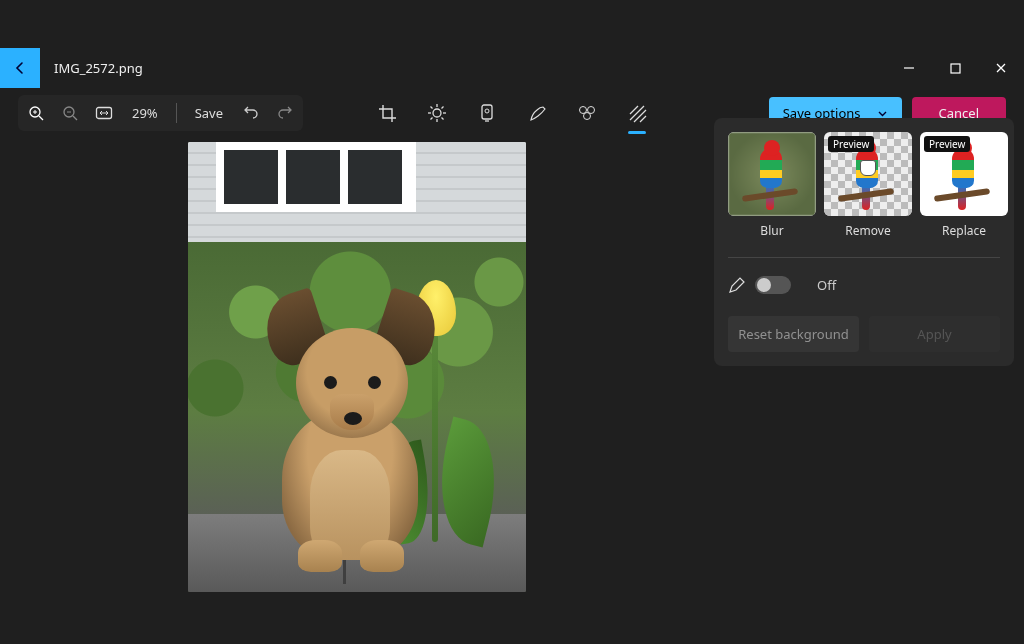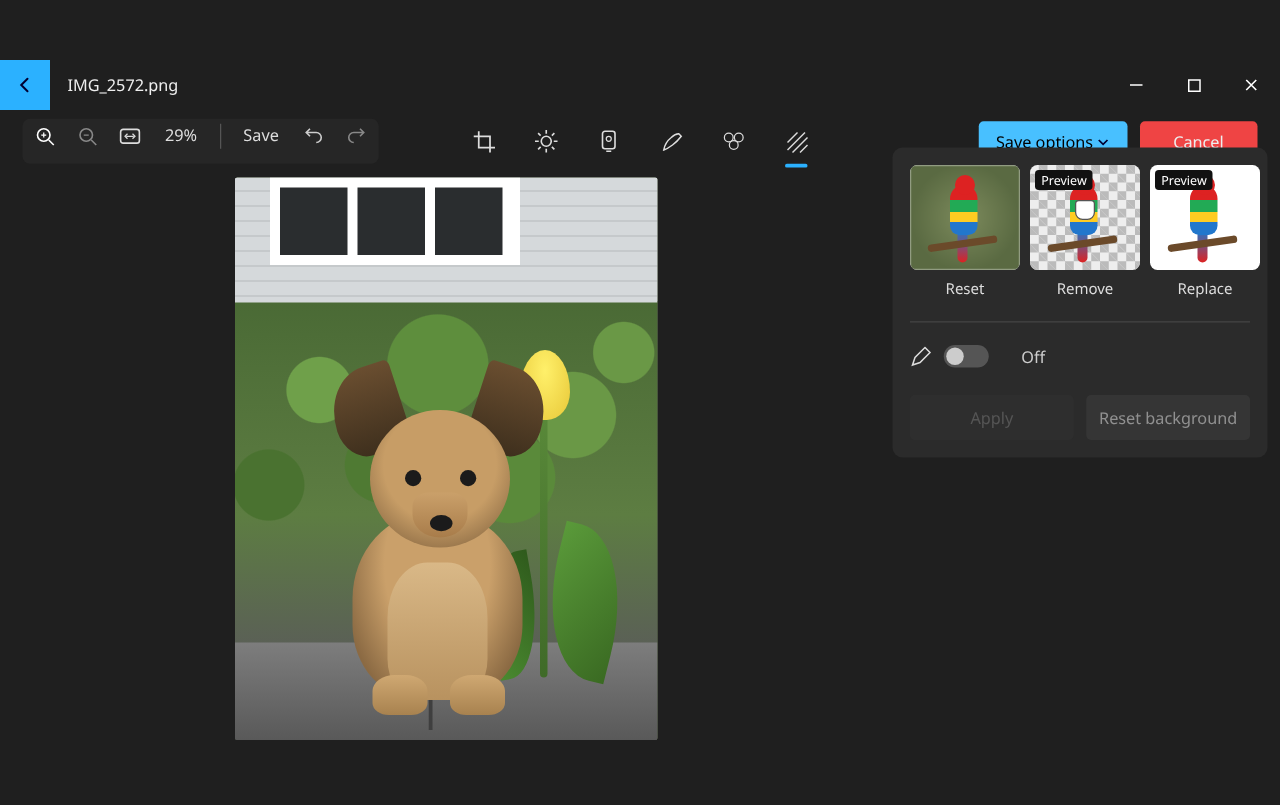--- a/index.html
+++ b/index.html
@@ -7,31 +7,31 @@
 
   
   .titlebar { height: 40px; display: flex; align-items: center; margin-top: 48px; }
   .back-btn { width: 40px; height: 40px; background: #2bb1ff; display: flex; align-items: center; justify-content: center; cursor: pointer; }
   .filename { margin-left: 14px; font-size: 13px; color: #eee; }
   .win-controls { margin-left: auto; display: flex; }
   .win-btn { width: 46px; height: 40px; display: flex; align-items: center; justify-content: center; cursor: pointer; }
 
   
   .toolbar { height: 50px; display: flex; align-items: center; padding: 0 18px; }
-  .zoom-group { display: flex; gap: 14px; background: #262626; border-radius: 6px; padding: 4px 8px; height: 36px; }
+  .zoom-group { display: flex; align-items: center; gap: 14px; background: #262626; border-radius: 6px; padding: 4px 8px; height: 36px; }
   .zoom-group .ico { width: 20px; height: 20px; display:flex; align-items:center; justify-content:center; cursor:pointer; }
   .zoom-pct { font-size: 13px; color: #ddd; padding: 0 4px; }
   .vsep { width:1px; height:20px; background:#555; }
   .reset-btn { font-size:13px; color:#ddd; cursor:pointer; padding:0 4px;}
   .center-tools { position:absolute; left:50%; transform:translateX(-50%); display:flex; gap:28px; align-items:center; }
   .tool-ico { width:22px; height:22px; display:flex; align-items:center; justify-content:center; cursor:pointer; position:relative; }
   .tool-ico.active::after { content:""; position:absolute; bottom:-10px; left:2px; right:2px; height:3px; background:#2bb1ff; border-radius:2px;}
   .right-actions { margin-left:auto; display:flex; gap:10px; }
-  .save-btn { background:#48c0ff; color:#000; border:none; border-radius:4px; padding:7px 14px; font-size:13px; display:flex; align-items:center; gap:2px; cursor:pointer;}
-  .cancel-btn { background:#ef4444; color:#eee; border:none; border-radius:4px; padding:7px 27px; font-size:13px; cursor:pointer;}
+  .save-btn { background:#48c0ff; color:#000; border:none; border-radius:4px; padding:7px 14px; font-size:13px; display:flex; align-items:center; gap:16px; cursor:pointer;}
+  .cancel-btn { background:#be185d; color:#eee; border:none; border-radius:4px; padding:7px 27px; font-size:13px; cursor:pointer;}
 
   
   .canvas-area { position:absolute; top:90px; left:0; right:0; bottom:0; display:flex; }
   .image-stage { flex:1; display:flex; align-items:flex-start; justify-content:center; padding-top:52px; }
   .fake-photo { width:338px; height:450px; border-radius:2px; overflow:hidden; position:relative; background:#6a7a58; }
 
   
   .side-panel { width:300px; background:#2b2b2b; border-radius:8px; margin:28px 10px 0 0; padding:14px; height:fit-content; }
   .bg-options { display:flex; gap:8px; justify-content:space-between; }
   .bg-opt { flex:1; display:flex; flex-direction:column; align-items:center; gap:6px; cursor:pointer; }
@@ -268,21 +268,21 @@
       <div class="bg-opt">
         <div class="bg-thumb thumb-blur selected">
           <div class="bgfill"></div>
           <div class="parrot">
               <div class="tail"></div>
               <div class="branch"></div>
               <div class="body"></div>
               <div class="head"></div>
             </div>
         </div>
-        <span class="bg-opt-label">Reset</span>
+        <span class="bg-opt-label">Blur</span>
       </div>
       <div class="bg-opt">
         <div class="bg-thumb thumb-remove">
           <div class="bgfill"></div>
           <div class="parrot">
               <div class="tail"></div>
               <div class="branch"></div>
               <div class="body"></div>
               <div class="head"></div>
             </div>
@@ -310,17 +310,17 @@
 
     <div class="brush-row">
       <svg width="17" height="17">
           <path d="M2 15 L4 9 L12 1 L16 5 L8 13 Z" stroke="#ddd" stroke-width="1.2" fill="none"></path>
         </svg>
       <div class="toggle"></div>
       <span class="toggle-state">Off</span>
     </div>
 
     <div class="panel-actions">
+      <button class="panel-btn reset">Reset background</button>
       <button class="panel-btn">Apply</button>
-      <button class="panel-btn reset">Reset background</button>
     </div>
   </div>
 </div>
 
 </body></html>

